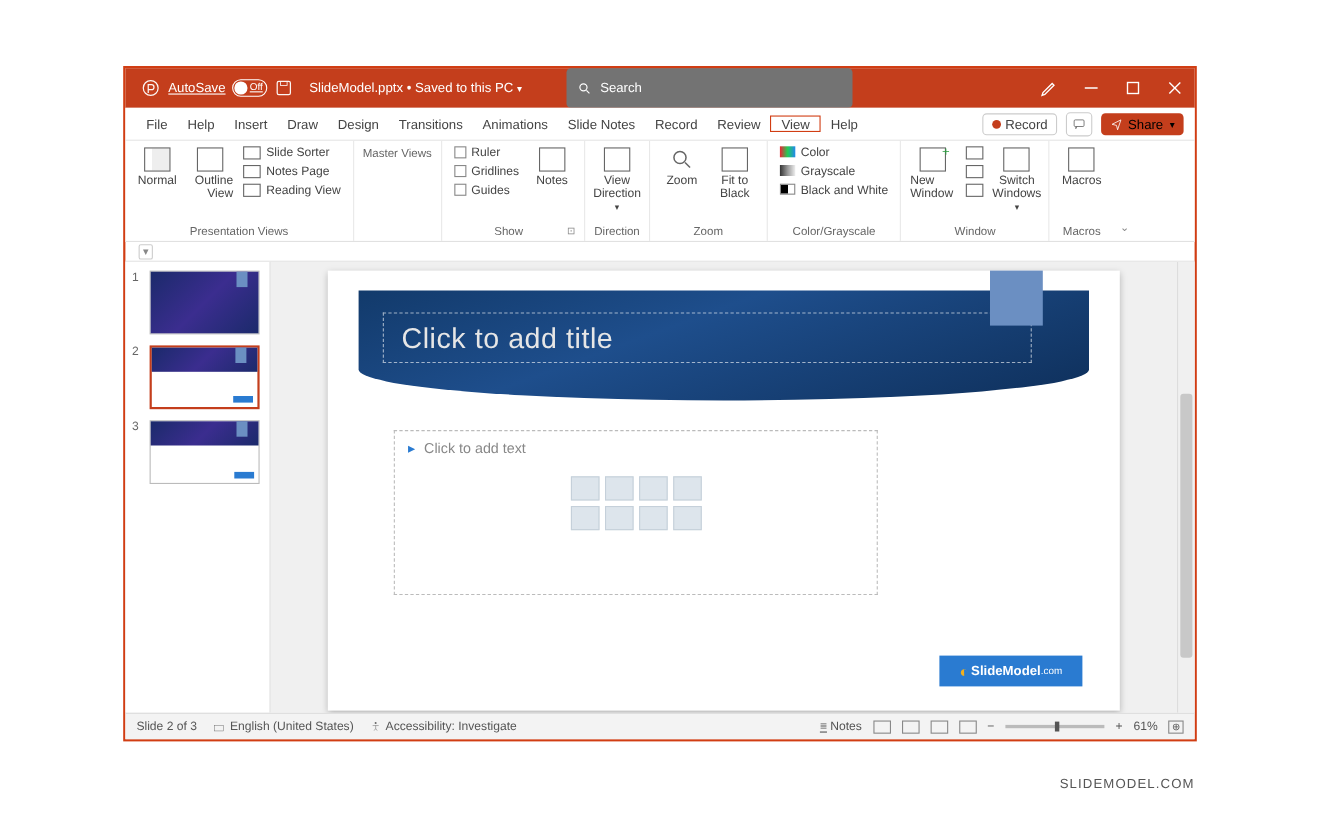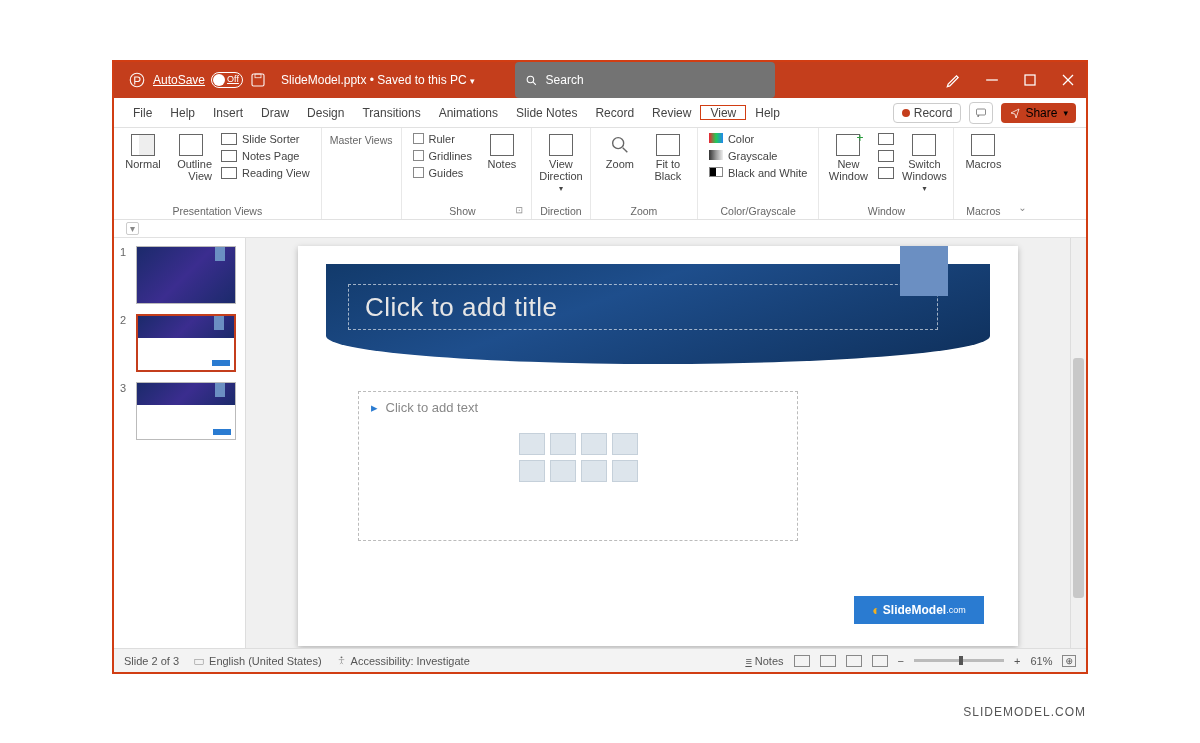--- a/index.html
+++ b/index.html
@@ -259,21 +259,21 @@
       </div>
       <div class="rgroup-label">Color/Grayscale</div>
     </div>
 
     <div class="rgroup">
       <div class="rgroup-body">
         <div class="rbtn-big">
             <div class="ricon" style="position:relative">
               <span style="position:absolute;top:-4px;right:-4px;color:#2a9d3e;font-size:12px">+</span>
             </div>
-            <span style="text-align:center;line-height:1.1">New Window</span>
+            <span style="text-align:left;line-height:1.1">New Window</span>
           </div>
         <div class="rlist">
           <div class="rlist-item">
               <span class="smicon"></span>
             </div>
           <div class="rlist-item">
               <span class="smicon"></span>
             </div>
           <div class="rlist-item">
               <span class="smicon"></span>

